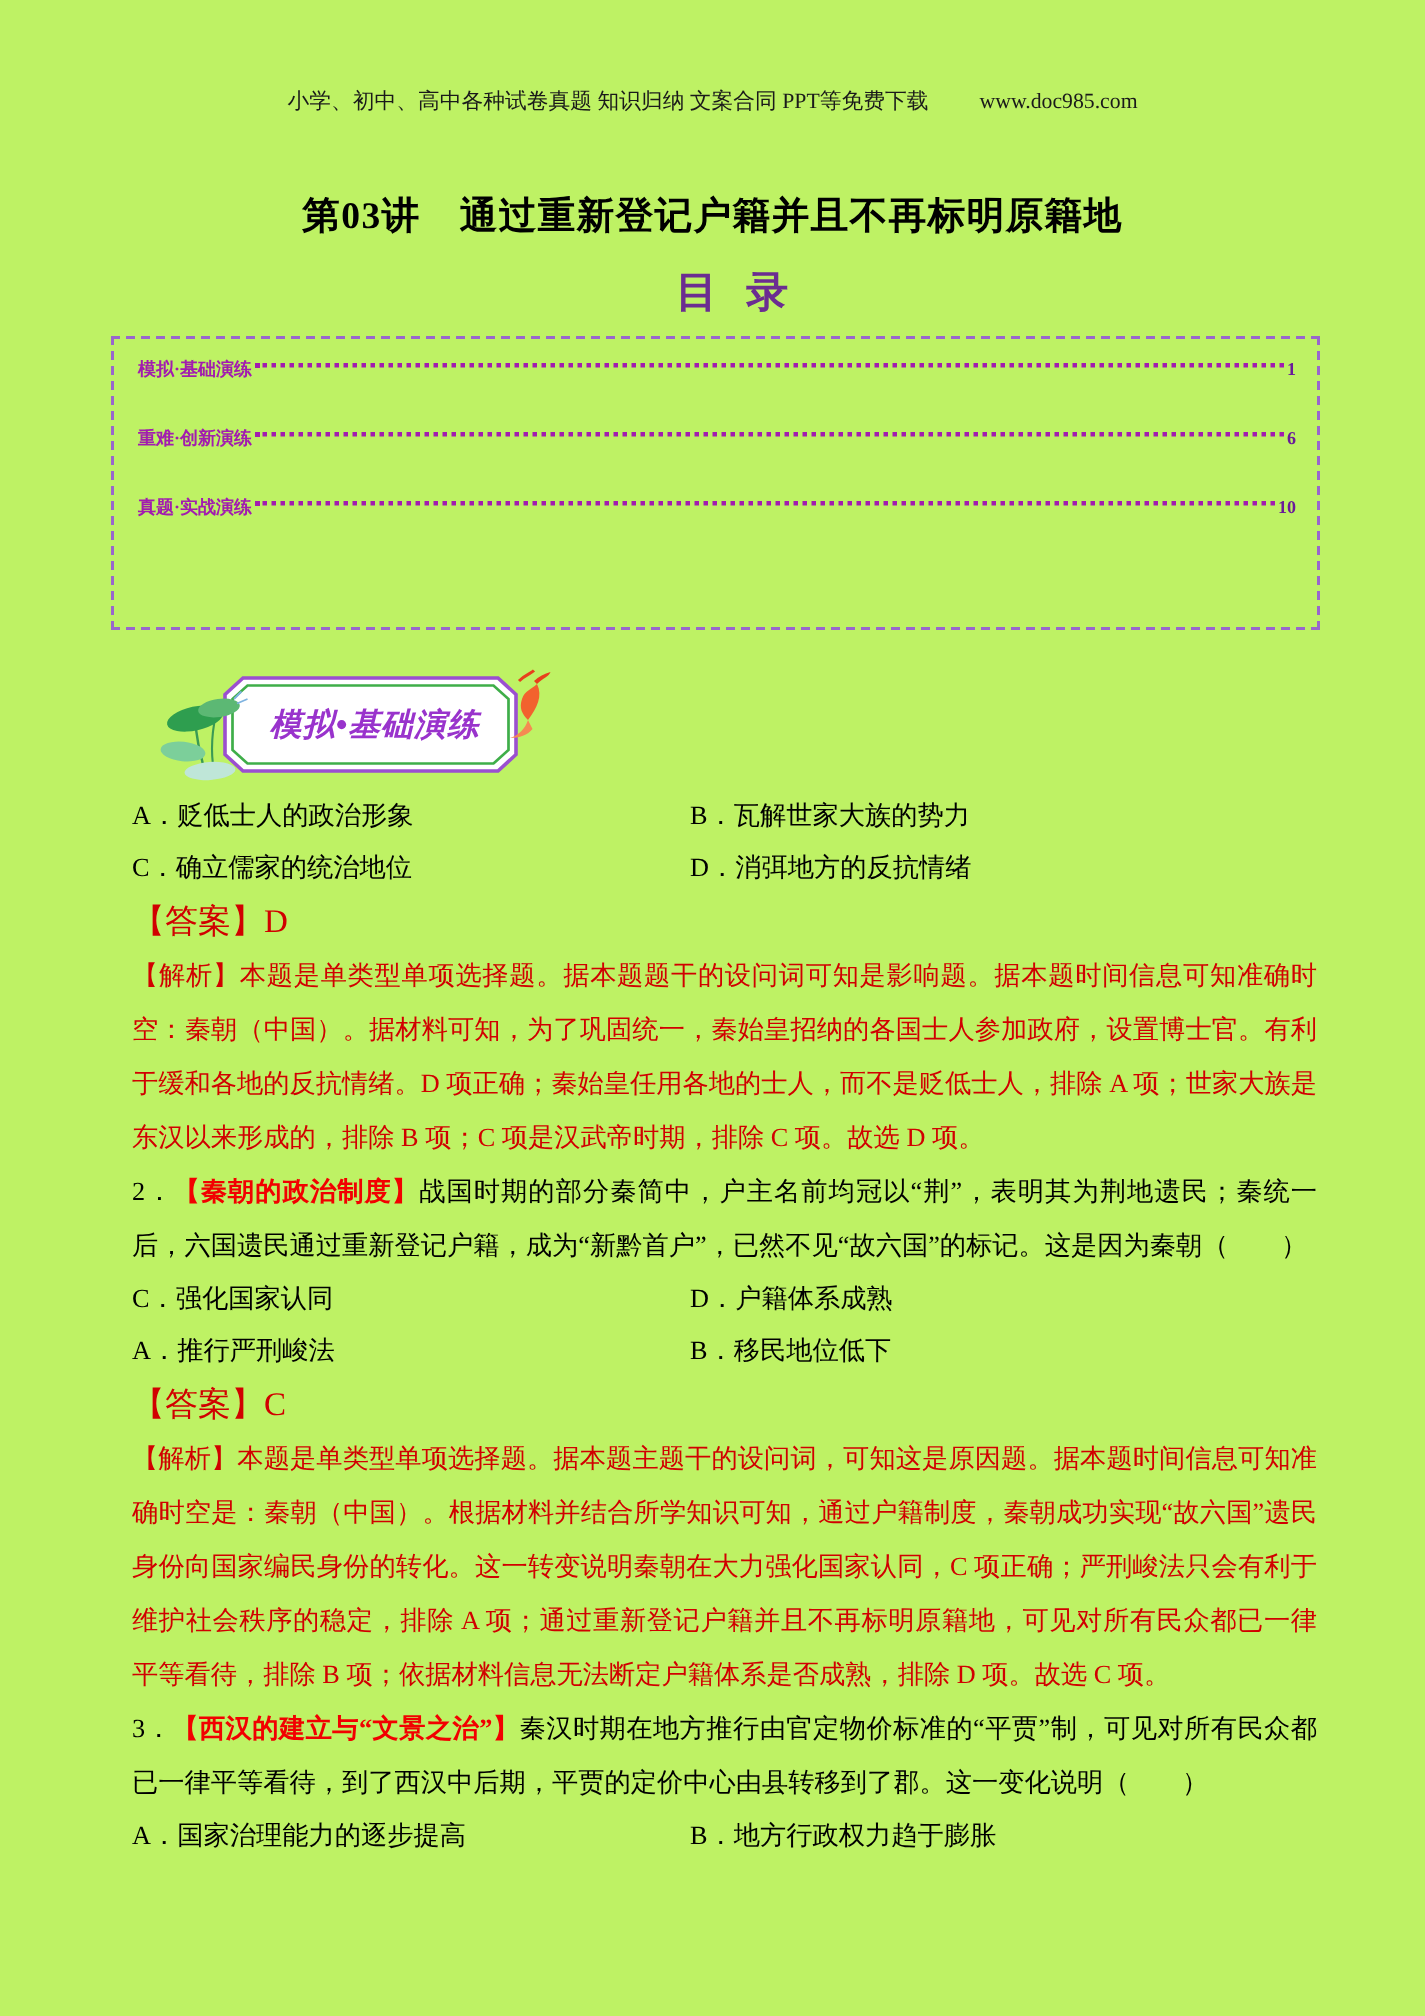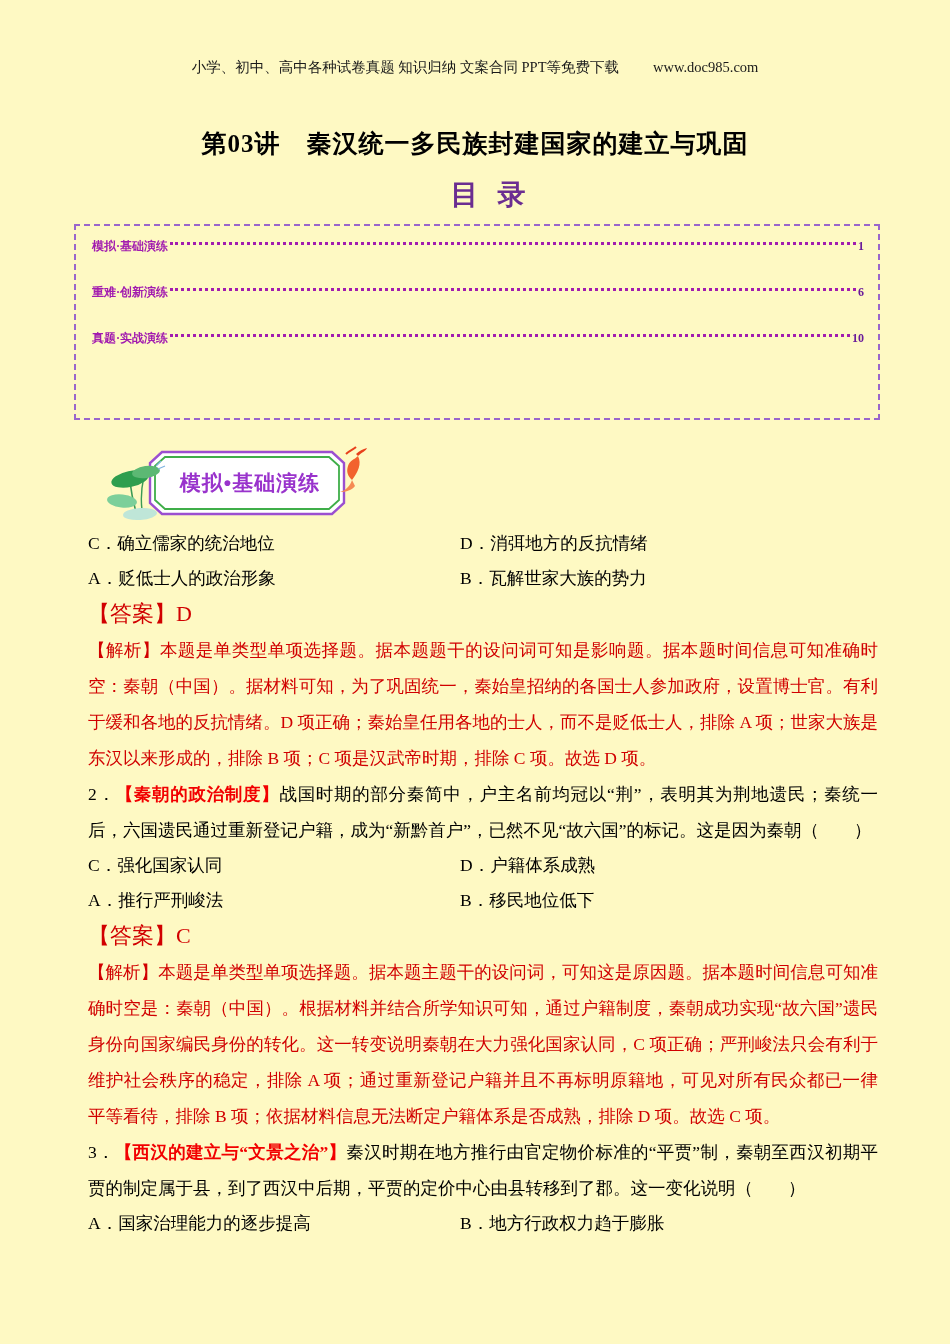--- a/index.html
+++ b/index.html
@@ -1,21 +1,21 @@
 <!DOCTYPE html>
 <html><head>
 <meta charset="utf-8">
 <style>
   * { margin:0; padding:0; box-sizing:border-box; }
   html,body { background:#ffffff; }
   .page {
     position:relative;
     width:950px; height:1344px;
     margin:0 auto;
-    background:#fef9c3;
+    background:#bef264;
     font-family:"Liberation Serif","DejaVu Serif",serif;
     color:#000000;
     overflow:hidden;
   }
   .banner {
     text-align:center;
     font-size:14.5px;
     color:#1a1a1a;
     white-space:nowrap;
   }
@@ -67,20 +67,21 @@
   }
   .section-badge svg { position:absolute; left:0; top:0; }
   .badge-label {
     position:absolute;
     left:52px; top:0; width:196px; height:74px;
     display:flex; align-items:center; justify-content:center;
     font-size:21px; font-weight:bold; color:#9933cc;
     font-family:"Liberation Sans","DejaVu Sans",sans-serif;
     letter-spacing:1px;
     white-space:nowrap;
+    font-style:italic;
   }
   .content { padding:0 72px 0 88px; }
   .para {
     font-size:17.5px;
     line-height:36px;
     text-align:justify;
   }
   .q-stem { margin-top:16px; }
   .q-tag { color:#f20000; font-weight:bold; }
   .opt-row { display:flex; font-size:17.5px; line-height:35px; }
@@ -91,21 +92,21 @@
 </style>
 </head>
 <body>
 
 <div class="page">
 
   <div class="banner banner-top">
     <span>小学、初中、高中各种试卷真题  知识归纳  文案合同  PPT等免费下载</span><a class="url">www.doc985.com</a>
   </div>
 
-  <div class="doc-title">第03讲　秦汉统一多民族封建国家的建立与巩固</div>
+  <div class="doc-title">第03讲　通过重新登记户籍并且不再标明原籍地</div>
 
   <div class="toc-heading">目 录</div>
 
   <div class="toc-box">
     <div class="toc-row">
       <span class="toc-label">模拟·基础演练</span>
       <span class="toc-dots"></span>
       <span class="toc-page">1</span>
     </div>
     <div class="toc-row">
@@ -143,43 +144,43 @@
           <path d="M252 34 C258 26 262 18 258 10 C254 14 250 14 248 20 C246 26 248 30 252 34 Z" fill="#f2622e"></path>
           <path d="M252 34 C250 40 246 44 240 46 C246 46 252 44 255 40 Z" fill="#f58a52"></path>
           <path d="M258 10 C262 6 266 5 267 2 C263 3 259 5 256 8 Z" fill="#e8401c"></path>
           <path d="M246 8 C250 4 254 3 256 1" stroke="#e8401c" stroke-width="2" fill="none"></path>
         </g>
       </svg>
       <div class="badge-label">模拟•基础演练</div>
     </div>
 
     <div class="opt-row">
+      <span class="opt opt-left"><span>A．</span><span>贬低士人的政治形象</span></span>
+      <span class="opt"><span>B．</span><span>瓦解世家大族的势力</span></span>
+    </div>
+    <div class="opt-row">
       <span class="opt opt-left"><span>C．</span><span>确立儒家的统治地位</span></span>
       <span class="opt"><span>D．</span><span>消弭地方的反抗情绪</span></span>
-    </div>
-    <div class="opt-row">
-      <span class="opt opt-left"><span>A．</span><span>贬低士人的政治形象</span></span>
-      <span class="opt"><span>B．</span><span>瓦解世家大族的势力</span></span>
     </div>
     <p class="answer-line"><span>【答案】</span><span>D</span></p>
     <p class="para analysis"><span>【解析】</span><span>本题是单类型单项选择题。据本题题干的设问词可知是影响题。据本题时间信息可知准确时空：秦朝（中国）。据材料可知，为了巩固统一，秦始皇招纳的各国士人参加政府，设置博士官。有利于缓和各地的反抗情绪。D 项正确；秦始皇任用各地的士人，而不是贬低士人，排除 A 项；世家大族是东汉以来形成的，排除 B 项；C 项是汉武帝时期，排除 C 项。故选 D 项。</span></p>
 
     <p class="para"><span>2．</span><span class="q-tag">【秦朝的政治制度】</span><span>战国时期的部分秦简中，户主名前均冠以“荆”，表明其为荆地遗民；秦统一后，六国遗民通过重新登记户籍，成为“新黔首户”，已然不见“故六国”的标记。这是因为秦朝（　　）</span></p>
     <div class="opt-row">
       <span class="opt opt-left"><span>C．</span><span>强化国家认同</span></span>
       <span class="opt"><span>D．</span><span>户籍体系成熟</span></span>
     </div>
     <div class="opt-row">
       <span class="opt opt-left"><span>A．</span><span>推行严刑峻法</span></span>
       <span class="opt"><span>B．</span><span>移民地位低下</span></span>
     </div>
     <p class="answer-line"><span>【答案】</span><span>C</span></p>
     <p class="para analysis"><span>【解析】</span><span>本题是单类型单项选择题。据本题主题干的设问词，可知这是原因题。据本题时间信息可知准确时空是：秦朝（中国）。根据材料并结合所学知识可知，通过户籍制度，秦朝成功实现“故六国”遗民身份向国家编民身份的转化。这一转变说明秦朝在大力强化国家认同，C 项正确；严刑峻法只会有利于维护社会秩序的稳定，排除 A 项；通过重新登记户籍并且不再标明原籍地，可见对所有民众都已一律平等看待，排除 B 项；依据材料信息无法断定户籍体系是否成熟，排除 D 项。故选 C 项。</span></p>
 
-    <p class="para"><span>3．</span><span class="q-tag">【西汉的建立与“文景之治”】</span><span>秦汉时期在地方推行由官定物价标准的“平贾”制，秦朝至西汉初期平贾的制定属于县，到了西汉中后期，平贾的定价中心由县转移到了郡。这一变化说明（　　）</span></p>
+    <p class="para"><span>3．</span><span class="q-tag">【西汉的建立与“文景之治”】</span><span>秦汉时期在地方推行由官定物价标准的“平贾”制，可见对所有民众都已一律平等看待，到了西汉中后期，平贾的定价中心由县转移到了郡。这一变化说明（　　）</span></p>
     <div class="opt-row">
       <span class="opt opt-left"><span>A．</span><span>国家治理能力的逐步提高</span></span>
       <span class="opt"><span>B．</span><span>地方行政权力趋于膨胀</span></span>
     </div>
 
   </div>
 
 </div>
 
 </body></html>

